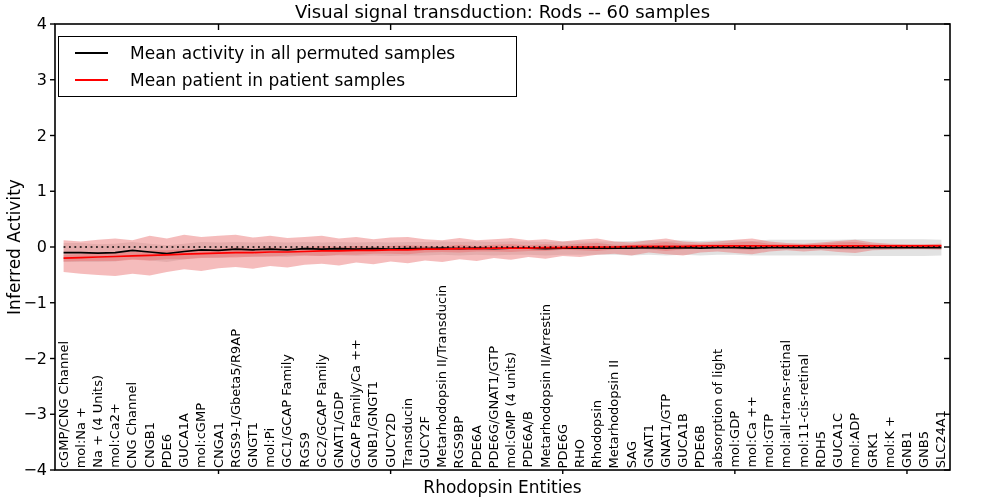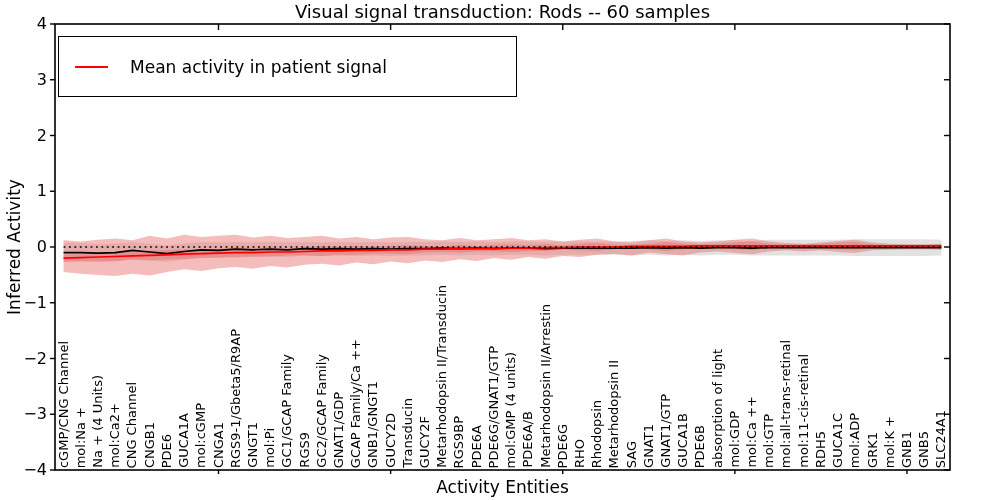--- a/index.html
+++ b/index.html
@@ -59,21 +59,21 @@
       <line x1="562.7403846153846" x2="562.7403846153846" y1="24" y2="30" stroke="#000" stroke-width="1.4"></line>
       <line x1="562.7403846153846" x2="562.7403846153846" y1="470" y2="474" stroke="#000" stroke-width="1.4"></line>
       <line x1="734.8557692307693" x2="734.8557692307693" y1="24" y2="30" stroke="#000" stroke-width="1.4"></line>
       <line x1="734.8557692307693" x2="734.8557692307693" y1="470" y2="474" stroke="#000" stroke-width="1.4"></line>
       <line x1="906.9711538461538" x2="906.9711538461538" y1="24" y2="30" stroke="#000" stroke-width="1.4"></line>
       <line x1="906.9711538461538" x2="906.9711538461538" y1="470" y2="474" stroke="#000" stroke-width="1.4"></line>
     </svg>
 
   <div class="title">Visual signal transduction: Rods -- 60 samples</div>
   <div class="ylabel">Inferred Activity</div>
-  <div class="xlabel">Activity Entities</div>
+  <div class="xlabel">Rhodopsin Entities</div>
 
   <div id="ytick-labels">
       <div class="ytick" style="top: 15px;">4</div>
       <div class="ytick" style="top: 70.75px;">3</div>
       <div class="ytick" style="top: 126.5px;">2</div>
       <div class="ytick" style="top: 182.25px;">1</div>
       <div class="ytick" style="top: 238px;">0</div>
       <div class="ytick" style="top: 293.75px;">−1</div>
       <div class="ytick" style="top: 349.5px;">−2</div>
       <div class="ytick" style="top: 405.25px;">−3</div>
@@ -129,17 +129,21 @@
       <div class="xtick" style="left: 847.337px; bottom: 32px;">mol:ADP</div>
       <div class="xtick" style="left: 864.548px; bottom: 32px;">GRK1</div>
       <div class="xtick" style="left: 881.76px; bottom: 32px;">mol:K +</div>
       <div class="xtick" style="left: 898.971px; bottom: 32px;">GNB1</div>
       <div class="xtick" style="left: 916.183px; bottom: 32px;">GNB5</div>
       <div class="xtick" style="left: 933.394px; bottom: 32px;">SLC24A1</div>
     </div>
 
   <div class="legend">
     <div class="legend-row">
+      <span class="legend-line" style="border-top-color: rgb(0, 0, 0);"></span>
+      <span class="legend-text">Mean activity in all permuted samples</span>
+    </div>
+    <div class="legend-row">
       <span class="legend-line" style="border-top-color: rgb(255, 0, 0);"></span>
-      <span class="legend-text">Mean activity in patient signal</span>
+      <span class="legend-text">Mean patient in patient samples</span>
     </div>
   </div>
 </div>
 
 </body></html>

